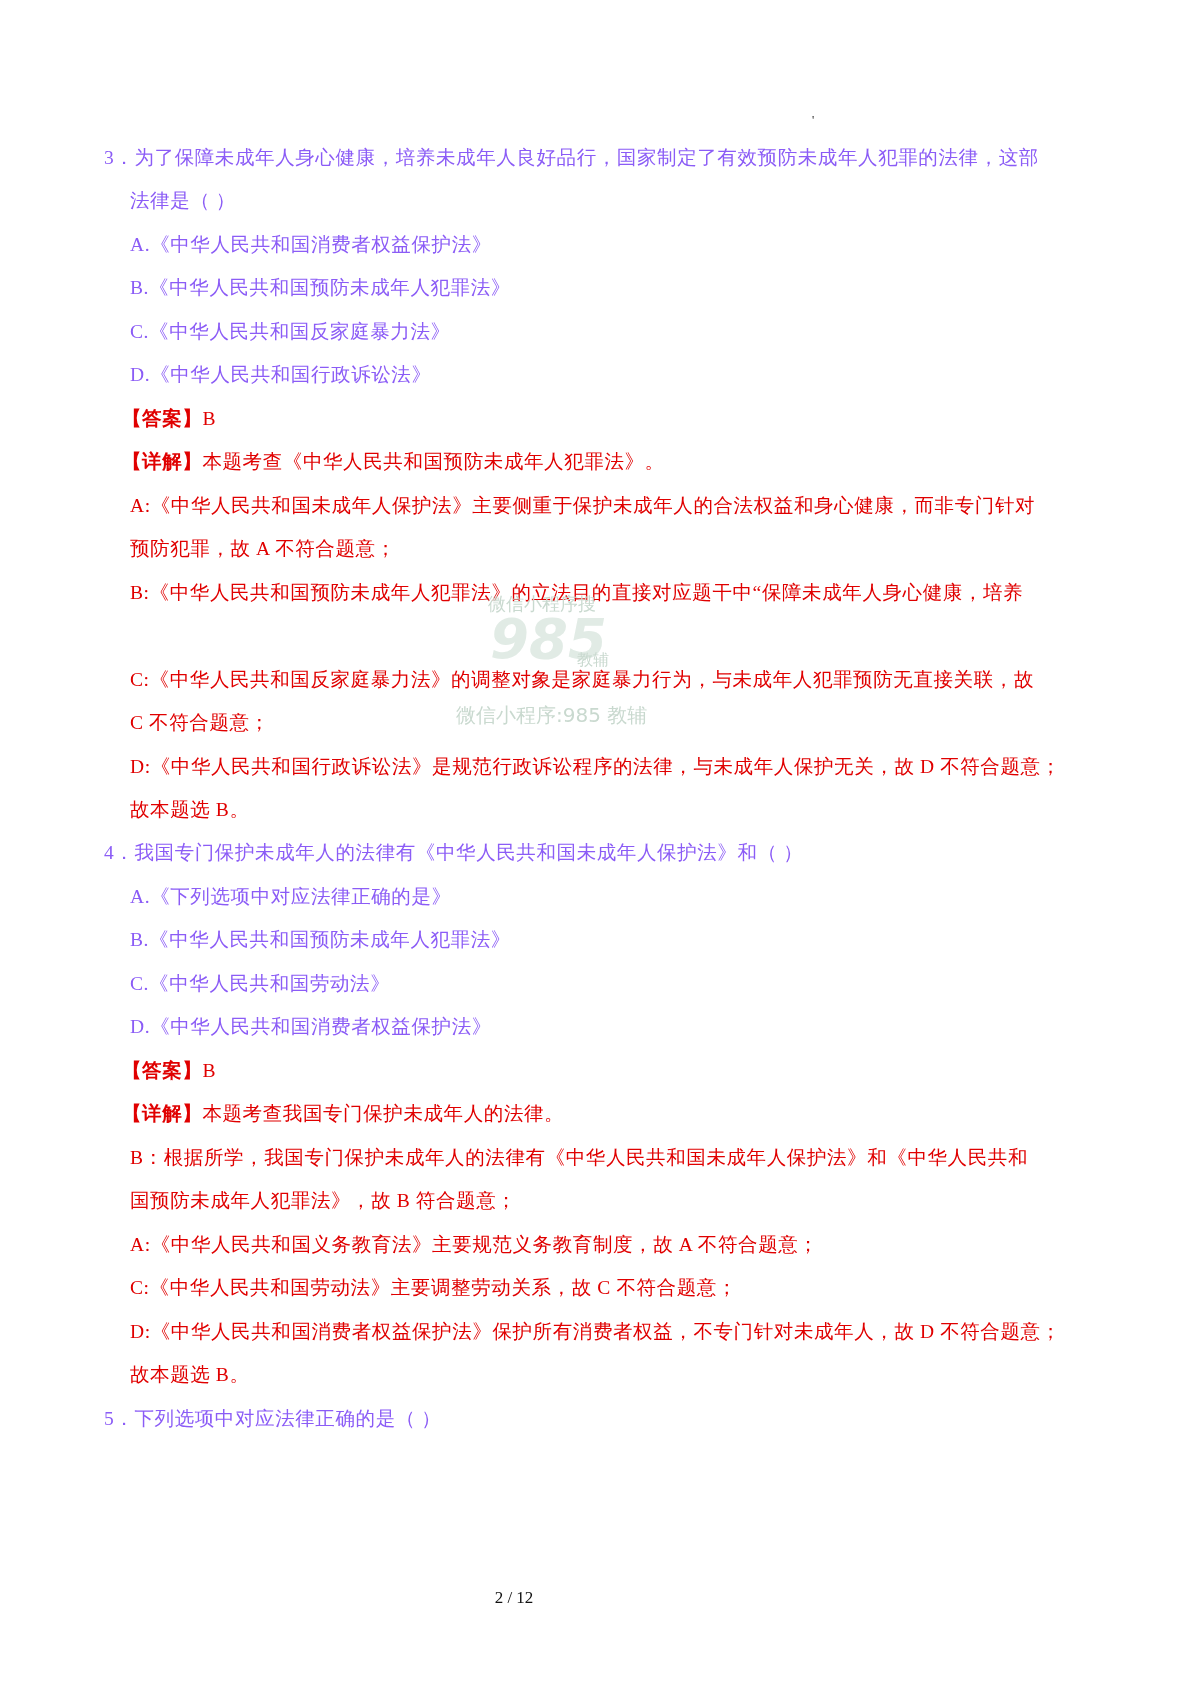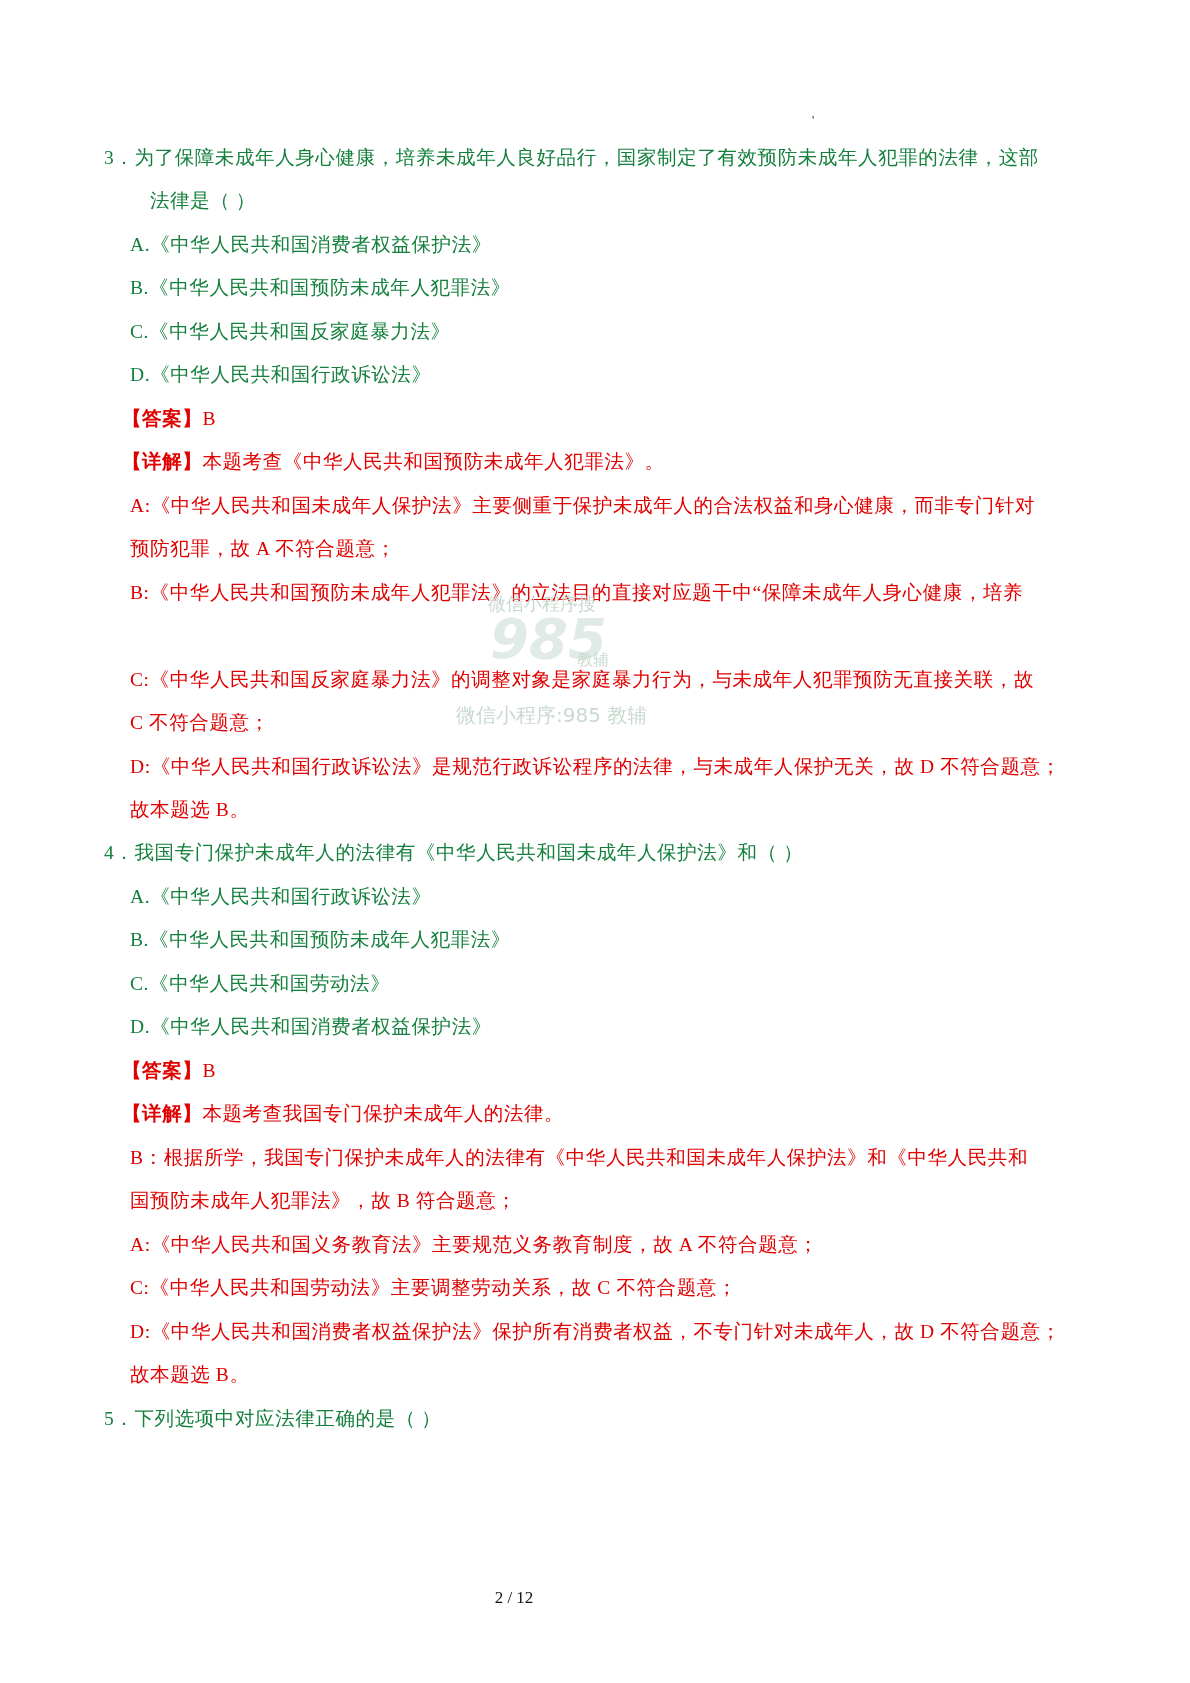--- a/index.html
+++ b/index.html
@@ -1,38 +1,38 @@
 <!DOCTYPE html>
 <html><head>
 <meta charset="utf-8">
 <style>
   html, body { margin:0; padding:0; background:#ffffff; }
   body { width:1190px; height:1683px; position:relative; overflow:hidden;
          font-family: "Liberation Serif", "DejaVu Serif", serif; color:#111; }
   .page { position:absolute; left:0; top:0; width:1190px; height:1683px; }
   .tick { position:absolute; left:812px; top:113px; font-size:12px; color:#222; }
   .line { position:absolute; font-size:19.5px; line-height:24px; white-space:nowrap; letter-spacing:0.6px; }
-  .black { color:#15803d; }
+  .black { color:#8b5cf6; }
   .red { color:#e00000; }
   .bracket { color:#e00000; font-weight:bold; }
   .watermark { position:absolute; left:470px; top:600px; width:260px; height:190px; pointer-events:none; }
   .wm-text { position:absolute; color:#c9d9cf; font-family:"DejaVu Sans", sans-serif; white-space:nowrap; }
   .footer { position:absolute; left:0; width:1028px; top:1588px; text-align:center; font-size:17px; color:#111; }
 </style>
 </head>
 <body>
 
 <div class="page">
 
   <span class="tick">'</span>
 
   <div class="line black" style="left:104px; top:146px;">
     <span>3．</span><span>为了保障未成年人身心健康，培养未成年人良好品行，国家制定了有效预防未成年人犯罪的法律，这部</span>
   </div>
-  <div class="line black" style="left:130px; top:189px;margin-left:20px;">法律是（    ）</div>
+  <div class="line black" style="left:130px; top:189px;">法律是（    ）</div>
   <div class="line black" style="left:130px; top:233px;">A.《中华人民共和国消费者权益保护法》</div>
   <div class="line black" style="left:130px; top:276px;">B.《中华人民共和国预防未成年人犯罪法》</div>
   <div class="line black" style="left:130px; top:320px;">C.《中华人民共和国反家庭暴力法》</div>
   <div class="line black" style="left:130px; top:363px;">D.《中华人民共和国行政诉讼法》</div>
   <div class="line red" style="left:122px; top:407px;">
     <span class="bracket">【答案】</span><span>B</span>
   </div>
   <div class="line red" style="left:122px; top:450px;">
     <span class="bracket">【详解】</span><span>本题考查《中华人民共和国预防未成年人犯罪法》。</span>
   </div>
@@ -47,21 +47,21 @@
   <div class="watermark">
     <span class="wm-text" style="left:18px; top:-8px; font-size:18px;">微信小程序搜</span>
     <span class="wm-text" style="left:20px; top:6px; font-size:56px; font-weight:bold; font-style:italic; color:#e1ebe5;text-align:right;">985</span>
     <span class="wm-text" style="left:62px; top:50px; font-size:16px;margin-left:45px;">教辅</span>
     <span class="wm-text" style="left:-14px; top:102px; font-size:20px;">微信小程序:985 教辅</span>
   </div>
 
   <div class="line black" style="left:104px; top:841px;">
     <span>4．</span><span>我国专门保护未成年人的法律有《中华人民共和国未成年人保护法》和（    ）</span>
   </div>
-  <div class="line black" style="left:130px; top:885px;">A.《中华人民共和国行政诉讼法》</div>
+  <div class="line black" style="left:130px; top:885px;">A.《下列选项中对应法律正确的是》</div>
   <div class="line black" style="left:130px; top:928px;">B.《中华人民共和国预防未成年人犯罪法》</div>
   <div class="line black" style="left:130px; top:972px;">C.《中华人民共和国劳动法》</div>
   <div class="line black" style="left:130px; top:1015px;">D.《中华人民共和国消费者权益保护法》</div>
   <div class="line red" style="left:122px; top:1059px;">
     <span class="bracket">【答案】</span><span>B</span>
   </div>
   <div class="line red" style="left:122px; top:1102px;">
     <span class="bracket">【详解】</span><span>本题考查我国专门保护未成年人的法律。</span>
   </div>
   <div class="line red" style="left:130px; top:1146px;font-family:Liberation Serif, serif;">B：根据所学，我国专门保护未成年人的法律有《中华人民共和国未成年人保护法》和《中华人民共和</div>

